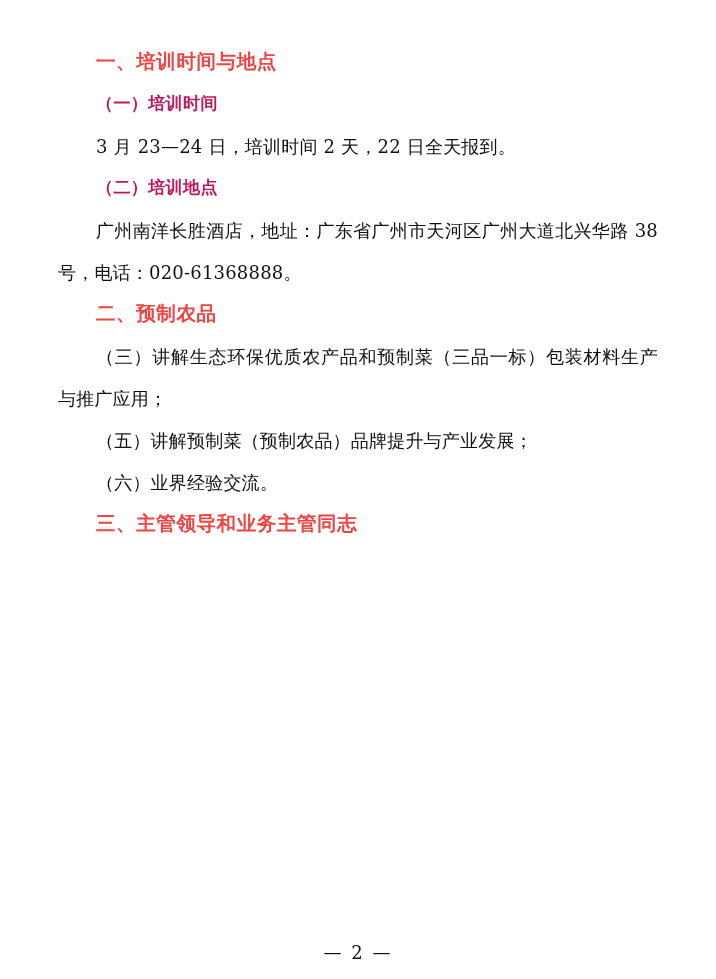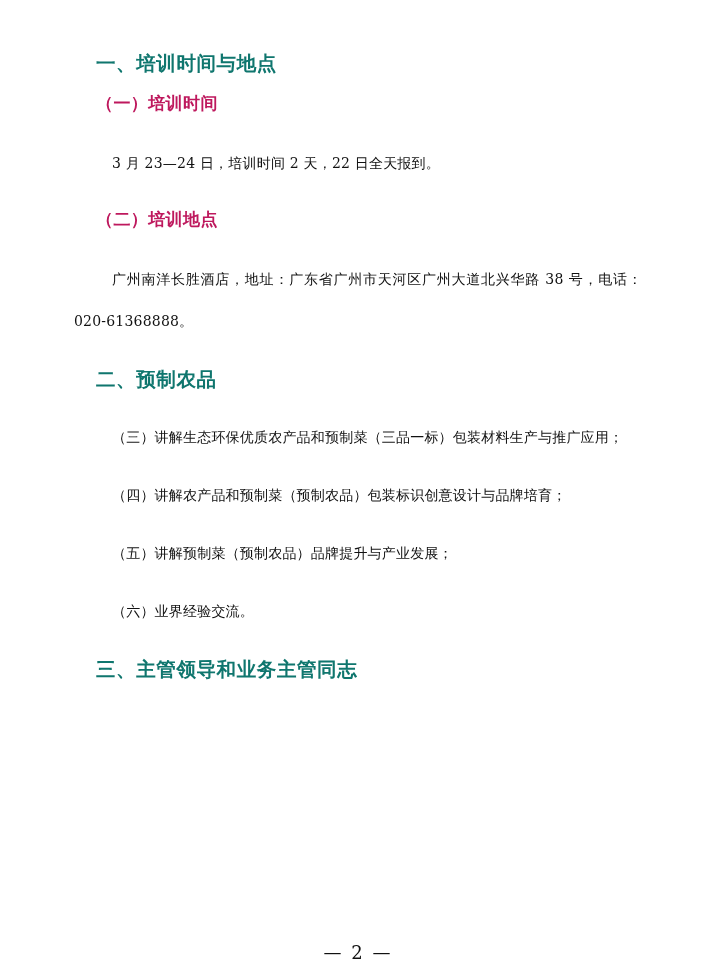--- a/index.html
+++ b/index.html
@@ -18,45 +18,45 @@
     position: relative;
     width: 716px;
     height: 979px;
     box-sizing: border-box;
     padding: 42px 58px 0 58px;
   }
   .doc-body {
     width: 600px;
   }
   .heading {
-    font-family: Liberation Sans, sans-serif;
+    font-family: Liberation Mono, monospace;
     font-weight: bold;
     font-size: 19.5px;
     line-height: 42px;
     letter-spacing: 0.6px;
     text-indent: 38px;
     margin: 0;
-    color: #0f766e;
+    color: #ef4444;
   }
   .subheading {
     font-family: Liberation Mono, monospace;
     font-weight: bold;
     font-size: 17px;
     line-height: 42px;
     letter-spacing: 0.4px;
     text-indent: 38px;
     margin: 0;
     color: #be185d;
   }
   .para {
-    font-size: 14px;
+    font-size: 18px;
     line-height: 42px;
     letter-spacing: 0.2px;
     text-indent: 38px;
-    margin: 16px;
+    margin: 0;
     text-align: justify;
     text-justify: inter-ideograph;
     color: #111;
   }
   .para.nojust {
     text-align: left;
   }
   .footer {
     position: absolute;
     left: 0;
@@ -86,21 +86,20 @@
     <p class="subheading">（二）培训地点</p>
 
     <p class="para">广州南洋长胜酒店，地址：广东省广州市天河区广州大道北兴华路 38 号，电话：020-61368888。</p>
 
     <p class="heading">二、预制农品</p>
 
 
 
     <p class="para">（三）讲解生态环保优质农产品和预制菜（三品一标）包装材料生产与推广应用；</p>
 
-    <p class="para">（四）讲解农产品和预制菜（预制农品）包装标识创意设计与品牌培育；</p>
 
     <p class="para nojust">（五）讲解预制菜（预制农品）品牌提升与产业发展；</p>
 
     <p class="para nojust">（六）业界经验交流。</p>
 
     <p class="heading">三、主管领导和业务主管同志</p>
 
 
   </div>
 

